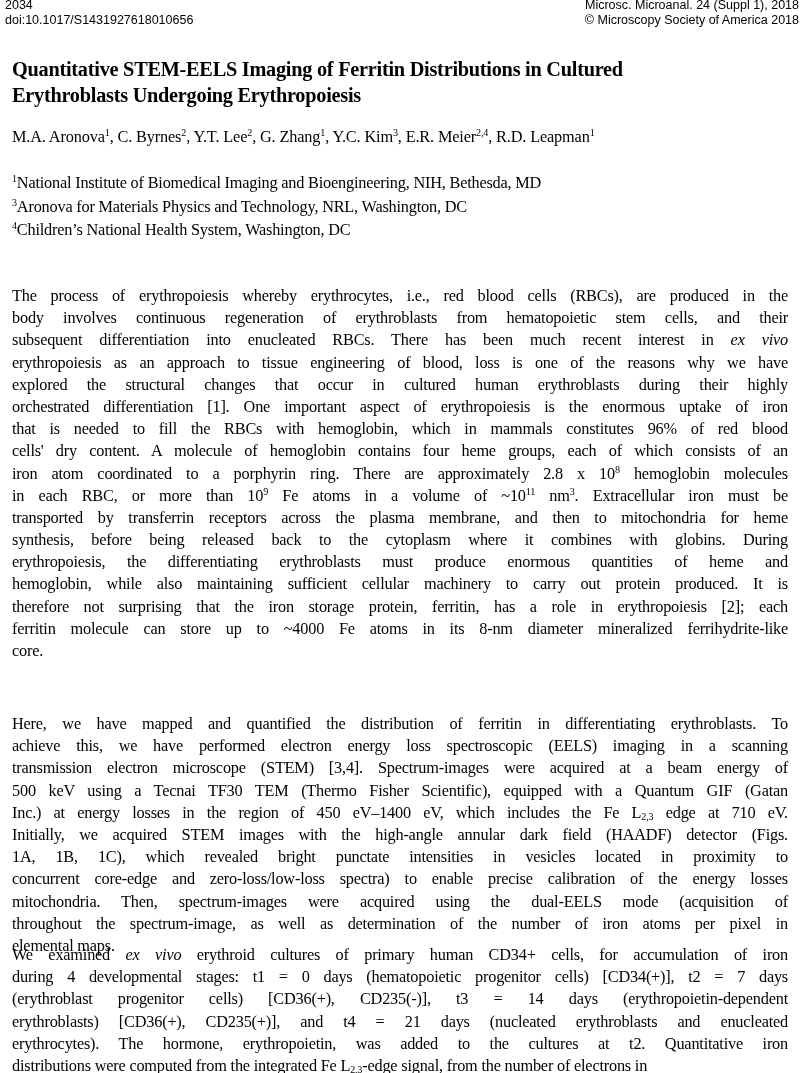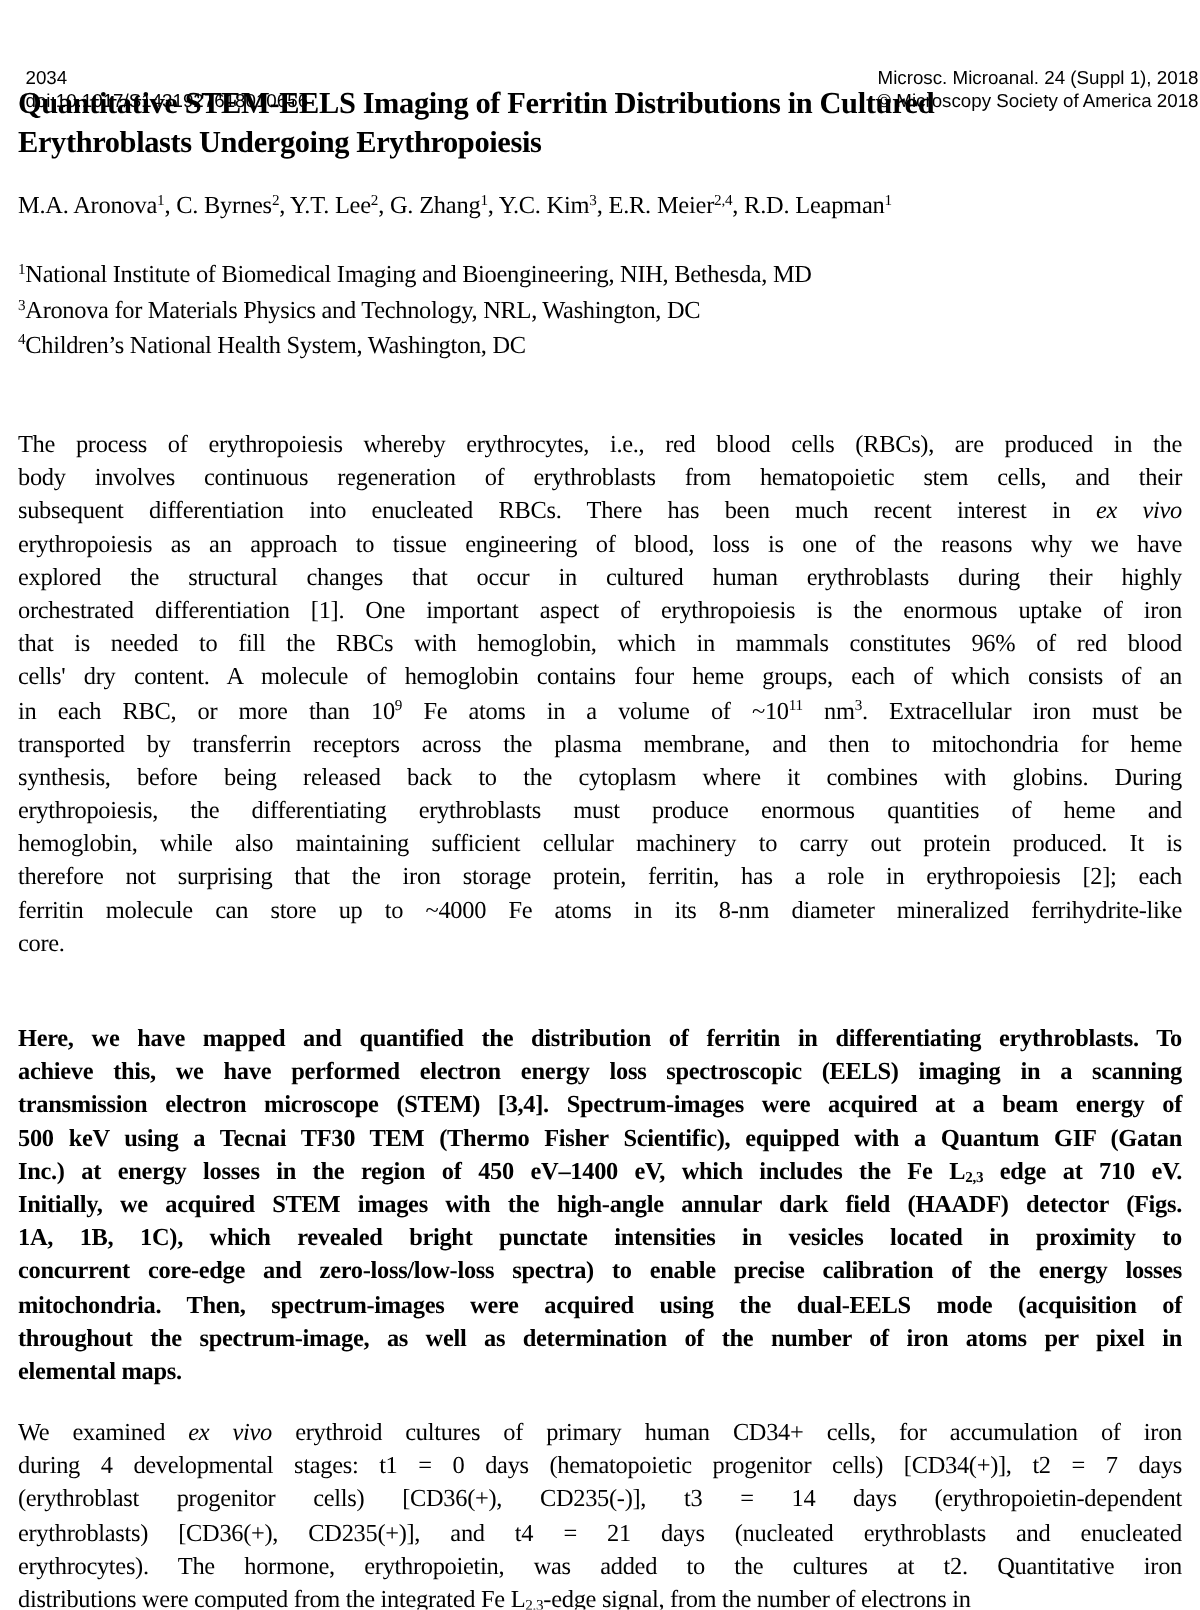--- a/index.html
+++ b/index.html
@@ -1,22 +1,22 @@
 <!DOCTYPE html>
 <html><head>
 <meta charset="utf-8">
 <style>
   html, body { margin: 0; padding: 0; background: #ffffff; }
   body {
     width: 800px; height: 1073px; overflow: hidden; position: relative;
     color: #000;
   }
   .hdr {
-    position: absolute; top: 0; left: 16px; right: 0; height: 34px;
-    font-family: "Liberation Sans", sans-serif; font-size: 12.5px; line-height: 15px; margin-top: 47px;
+    position: absolute; top: 0; left: 4px; right: 0; height: 34px;
+    font-family: "Liberation Sans", sans-serif; font-size: 12.5px; line-height: 15px;
   }
   .hdr .l { position: absolute; left: 1px; top: -2px; }
   .hdr .r { position: absolute; right: 1px; top: -2px; text-align: right; }
   .hdr div div { white-space: nowrap; }
   .title {
     position: absolute; left: 12px; top: 56px; width: 780px;
     font-family: "Liberation Serif", serif; font-weight: bold;
     font-size: 20.3px; line-height: 26px; letter-spacing: -0.25px;
   }
   .authors {
@@ -33,21 +33,21 @@
   sup { font-size: 0.62em; vertical-align: 0.55em; line-height: 0; }
   sub { font-size: 0.62em; vertical-align: -0.25em; line-height: 0; margin-top: 12px; }
   .para {
     position: absolute; left: 12px; width: 776px;
     font-family: "Liberation Serif", serif; font-size: 16.3px; line-height: 22.2px;
     letter-spacing: -0.2px;
   }
   .para .ln { text-align: justify; text-align-last: justify; white-space: nowrap; height: 22.2px; overflow: visible; }
   .para .ln.last { text-align-last: left; }
   #p1 { top: 285px; }
-  #p2 { top: 681px; font-weight: bold; }
+  #p2 { top: 713px; }
   #p3 { top: 944px; }
 </style>
 </head>
 <body>
 
 <div class="hdr">
   <div class="l">
     <div>2034</div>
     <div>doi:10.1017/S1431927618010656</div>
   </div>
@@ -72,20 +72,21 @@
 
 <div class="para" id="p1">
     <div class="ln">The process of erythropoiesis whereby erythrocytes, i.e., red blood cells (RBCs), are produced in the</div>
     <div class="ln">body involves continuous regeneration of erythroblasts from hematopoietic stem cells, and their</div>
     <div class="ln">subsequent differentiation into enucleated RBCs. There has been much recent interest in <i>ex vivo</i></div>
     <div class="ln">erythropoiesis as an approach to tissue engineering of blood, loss is one of the reasons why we have</div>
     <div class="ln">explored the structural changes that occur in cultured human erythroblasts during their highly</div>
     <div class="ln">orchestrated differentiation [1]. One important aspect of erythropoiesis is the enormous uptake of iron</div>
     <div class="ln">that is needed to fill the RBCs with hemoglobin, which in mammals constitutes 96% of red blood</div>
     <div class="ln">cells' dry content. A molecule of hemoglobin contains four heme groups, each of which consists of an</div>
+    <div class="ln">iron atom coordinated to a porphyrin ring. There are approximately 2.8 x 10<sup>8</sup> hemoglobin molecules</div>
     <div class="ln">in each RBC, or more than 10<sup>9</sup> Fe atoms in a volume of ~10<sup>11</sup> nm<sup>3</sup>. Extracellular iron must be</div>
     <div class="ln">transported by transferrin receptors across the plasma membrane, and then to mitochondria for heme</div>
     <div class="ln">synthesis, before being released back to the cytoplasm where it combines with globins. During</div>
     <div class="ln">erythropoiesis, the differentiating erythroblasts must produce enormous quantities of heme and</div>
     <div class="ln">hemoglobin, while also maintaining sufficient cellular machinery to carry out protein produced. It is</div>
     <div class="ln">therefore not surprising that the iron storage protein, ferritin, has a role in erythropoiesis [2]; each</div>
     <div class="ln">ferritin molecule can store up to ~4000 Fe atoms in its 8-nm diameter mineralized ferrihydrite-like</div>
     <div class="ln last">core.</div>
   </div>
 <div class="para" id="p2">

